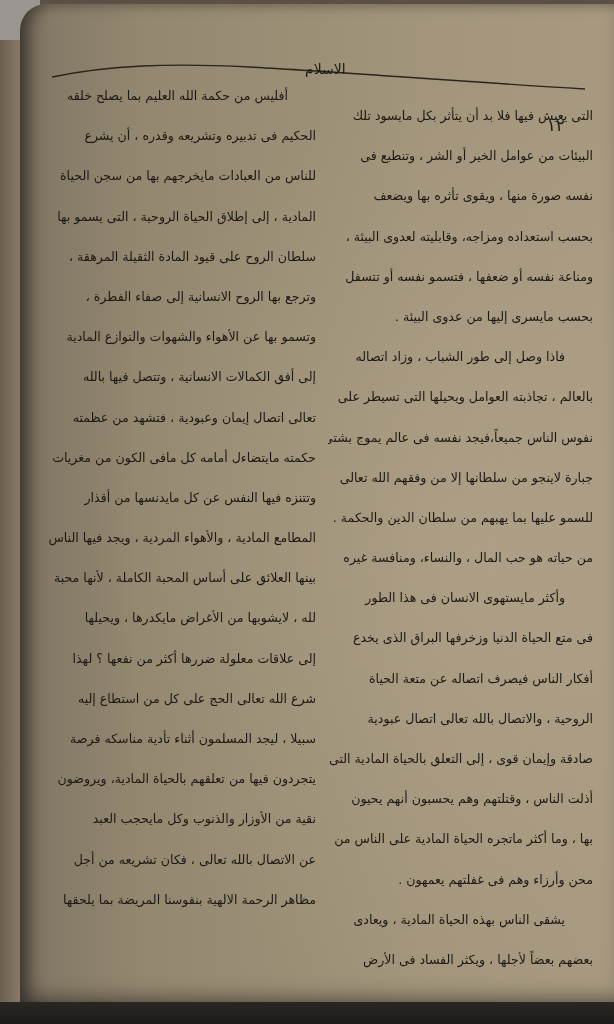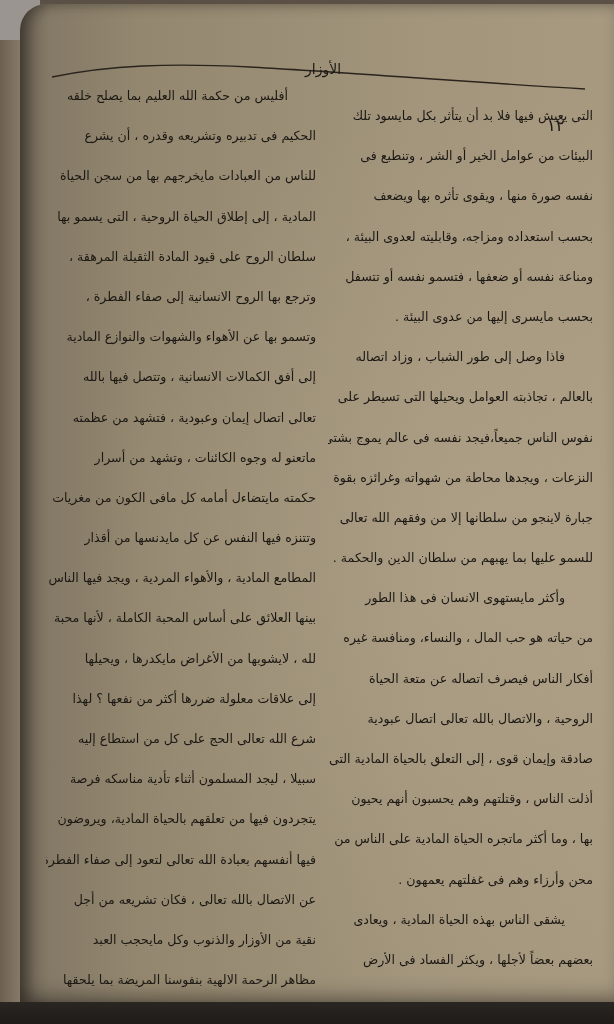--- a/index.html
+++ b/index.html
@@ -75,69 +75,67 @@
 <div class="scene">
   <div class="fabric"></div>
   <div class="under-page"></div>
 
   <div class="page">
 
     <div class="header">
       <svg width="535" height="34">
         <path d="M2 18 C 60 6, 120 4, 200 8 S 400 22, 535 30" stroke="#2a241d" stroke-width="1.4" fill="none"></path>
       </svg>
-      <span class="running-title">الأوزار</span>
+      <span class="running-title">الاسلام</span>
       <span class="page-number">١٢</span>
     </div>
 
     <div class="column col-right" id="col-right">
         <span class="line">التى يعيش فيها فلا بد أن يتأثر بكل مايسود تلك</span>
         <span class="line">البيئات من عوامل الخير أو الشر ، وتنطبع فى</span>
         <span class="line">نفسه صورة منها ، ويقوى تأثره بها ويضعف</span>
         <span class="line">بحسب استعداده ومزاجه، وقابليته لعدوى البيئة ،</span>
         <span class="line">ومناعة نفسه أو ضعفها ، فتسمو نفسه أو تتسفل</span>
         <span class="line">بحسب مايسرى إليها من عدوى البيئة .</span>
         <span class="line indent">فاذا وصل إلى طور الشباب ، وزاد اتصاله</span>
         <span class="line">بالعالم ، تجاذبته العوامل ويحيلها التى تسيطر على</span>
         <span class="line">نفوس الناس جميعاً،فيجد نفسه فى عالم يموج بشتى</span>
-        <span class="line">النزعات ، ويجدها محاطة من شهواته وغرائزه بقوة</span>
         <span class="line">جبارة لاينجو من سلطانها إلا من وفقهم الله تعالى</span>
         <span class="line">للسمو عليها بما يهبهم من سلطان الدين والحكمة .</span>
+        <span class="line">من حياته هو حب المال ، والنساء، ومنافسة غيره</span>
         <span class="line indent">وأكثر مايستهوى الانسان فى هذا الطور</span>
-        <span class="line">من حياته هو حب المال ، والنساء، ومنافسة غيره</span>
+        <span class="line">فى متع الحياة الدنيا وزخرفها البراق الذى يخدع</span>
         <span class="line">أفكار الناس فيصرف اتصاله عن متعة الحياة</span>
         <span class="line">الروحية ، والاتصال بالله تعالى اتصال عبودية</span>
         <span class="line">صادقة وإيمان قوى ، إلى التعلق بالحياة المادية التى</span>
         <span class="line">أذلت الناس ، وقتلتهم وهم يحسبون أنهم يحيون</span>
         <span class="line">بها ، وما أكثر ماتجره الحياة المادية على الناس من</span>
         <span class="line">محن وأرزاء وهم فى غفلتهم يعمهون .</span>
         <span class="line indent">يشقى الناس بهذه الحياة المادية ، ويعادى</span>
         <span class="line">بعضهم بعضاً لأجلها ، ويكثر الفساد فى الأرض</span>
       </div>
     <div class="column col-left" id="col-left">
         <span class="line indent">أفليس من حكمة الله العليم بما يصلح خلقه</span>
         <span class="line">الحكيم فى تدبيره وتشريعه وقدره ، أن يشرع</span>
         <span class="line">للناس من العبادات مايخرجهم بها من سجن الحياة</span>
         <span class="line">المادية ، إلى إطلاق الحياة الروحية ، التى يسمو بها</span>
         <span class="line">سلطان الروح على قيود المادة الثقيلة المرهقة ،</span>
         <span class="line">وترجع بها الروح الانسانية إلى صفاء الفطرة ،</span>
         <span class="line">وتسمو بها عن الأهواء والشهوات والنوازع المادية</span>
         <span class="line">إلى أفق الكمالات الانسانية ، وتتصل فيها بالله</span>
         <span class="line">تعالى اتصال إيمان وعبودية ، فتشهد من عظمته</span>
-        <span class="line">ماتعنو له وجوه الكائنات ، وتشهد من أسرار</span>
         <span class="line">حكمته مايتضاءل أمامه كل مافى الكون من مغريات</span>
         <span class="line">وتتنزه فيها النفس عن كل مايدنسها من أقذار</span>
         <span class="line">المطامع المادية ، والأهواء المردية ، ويجد فيها الناس</span>
         <span class="line">بينها العلائق على أساس المحبة الكاملة ، لأنها محبة</span>
         <span class="line">لله ، لايشوبها من الأغراض مايكدرها ، ويحيلها</span>
         <span class="line">إلى علاقات معلولة ضررها أكثر من نفعها ؟ لهذا</span>
         <span class="line">شرع الله تعالى الحج على كل من استطاع إليه</span>
         <span class="line">سبيلا ، ليجد المسلمون أثناء تأدية مناسكه فرصة</span>
         <span class="line">يتجردون فيها من تعلقهم بالحياة المادية، ويروضون</span>
-        <span class="line">فيها أنفسهم بعبادة الله تعالى لتعود إلى صفاء الفطرة</span>
+        <span class="line">نقية من الأوزار والذنوب وكل مايحجب العبد</span>
         <span class="line">عن الاتصال بالله تعالى ، فكان تشريعه من أجل</span>
-        <span class="line">نقية من الأوزار والذنوب وكل مايحجب العبد</span>
         <span class="line">مظاهر الرحمة الالهية بنفوسنا المريضة بما يلحقها</span>
       </div>
   </div>
 
   <div class="bottom-edge"></div>
 </div>
 
 </body></html>

